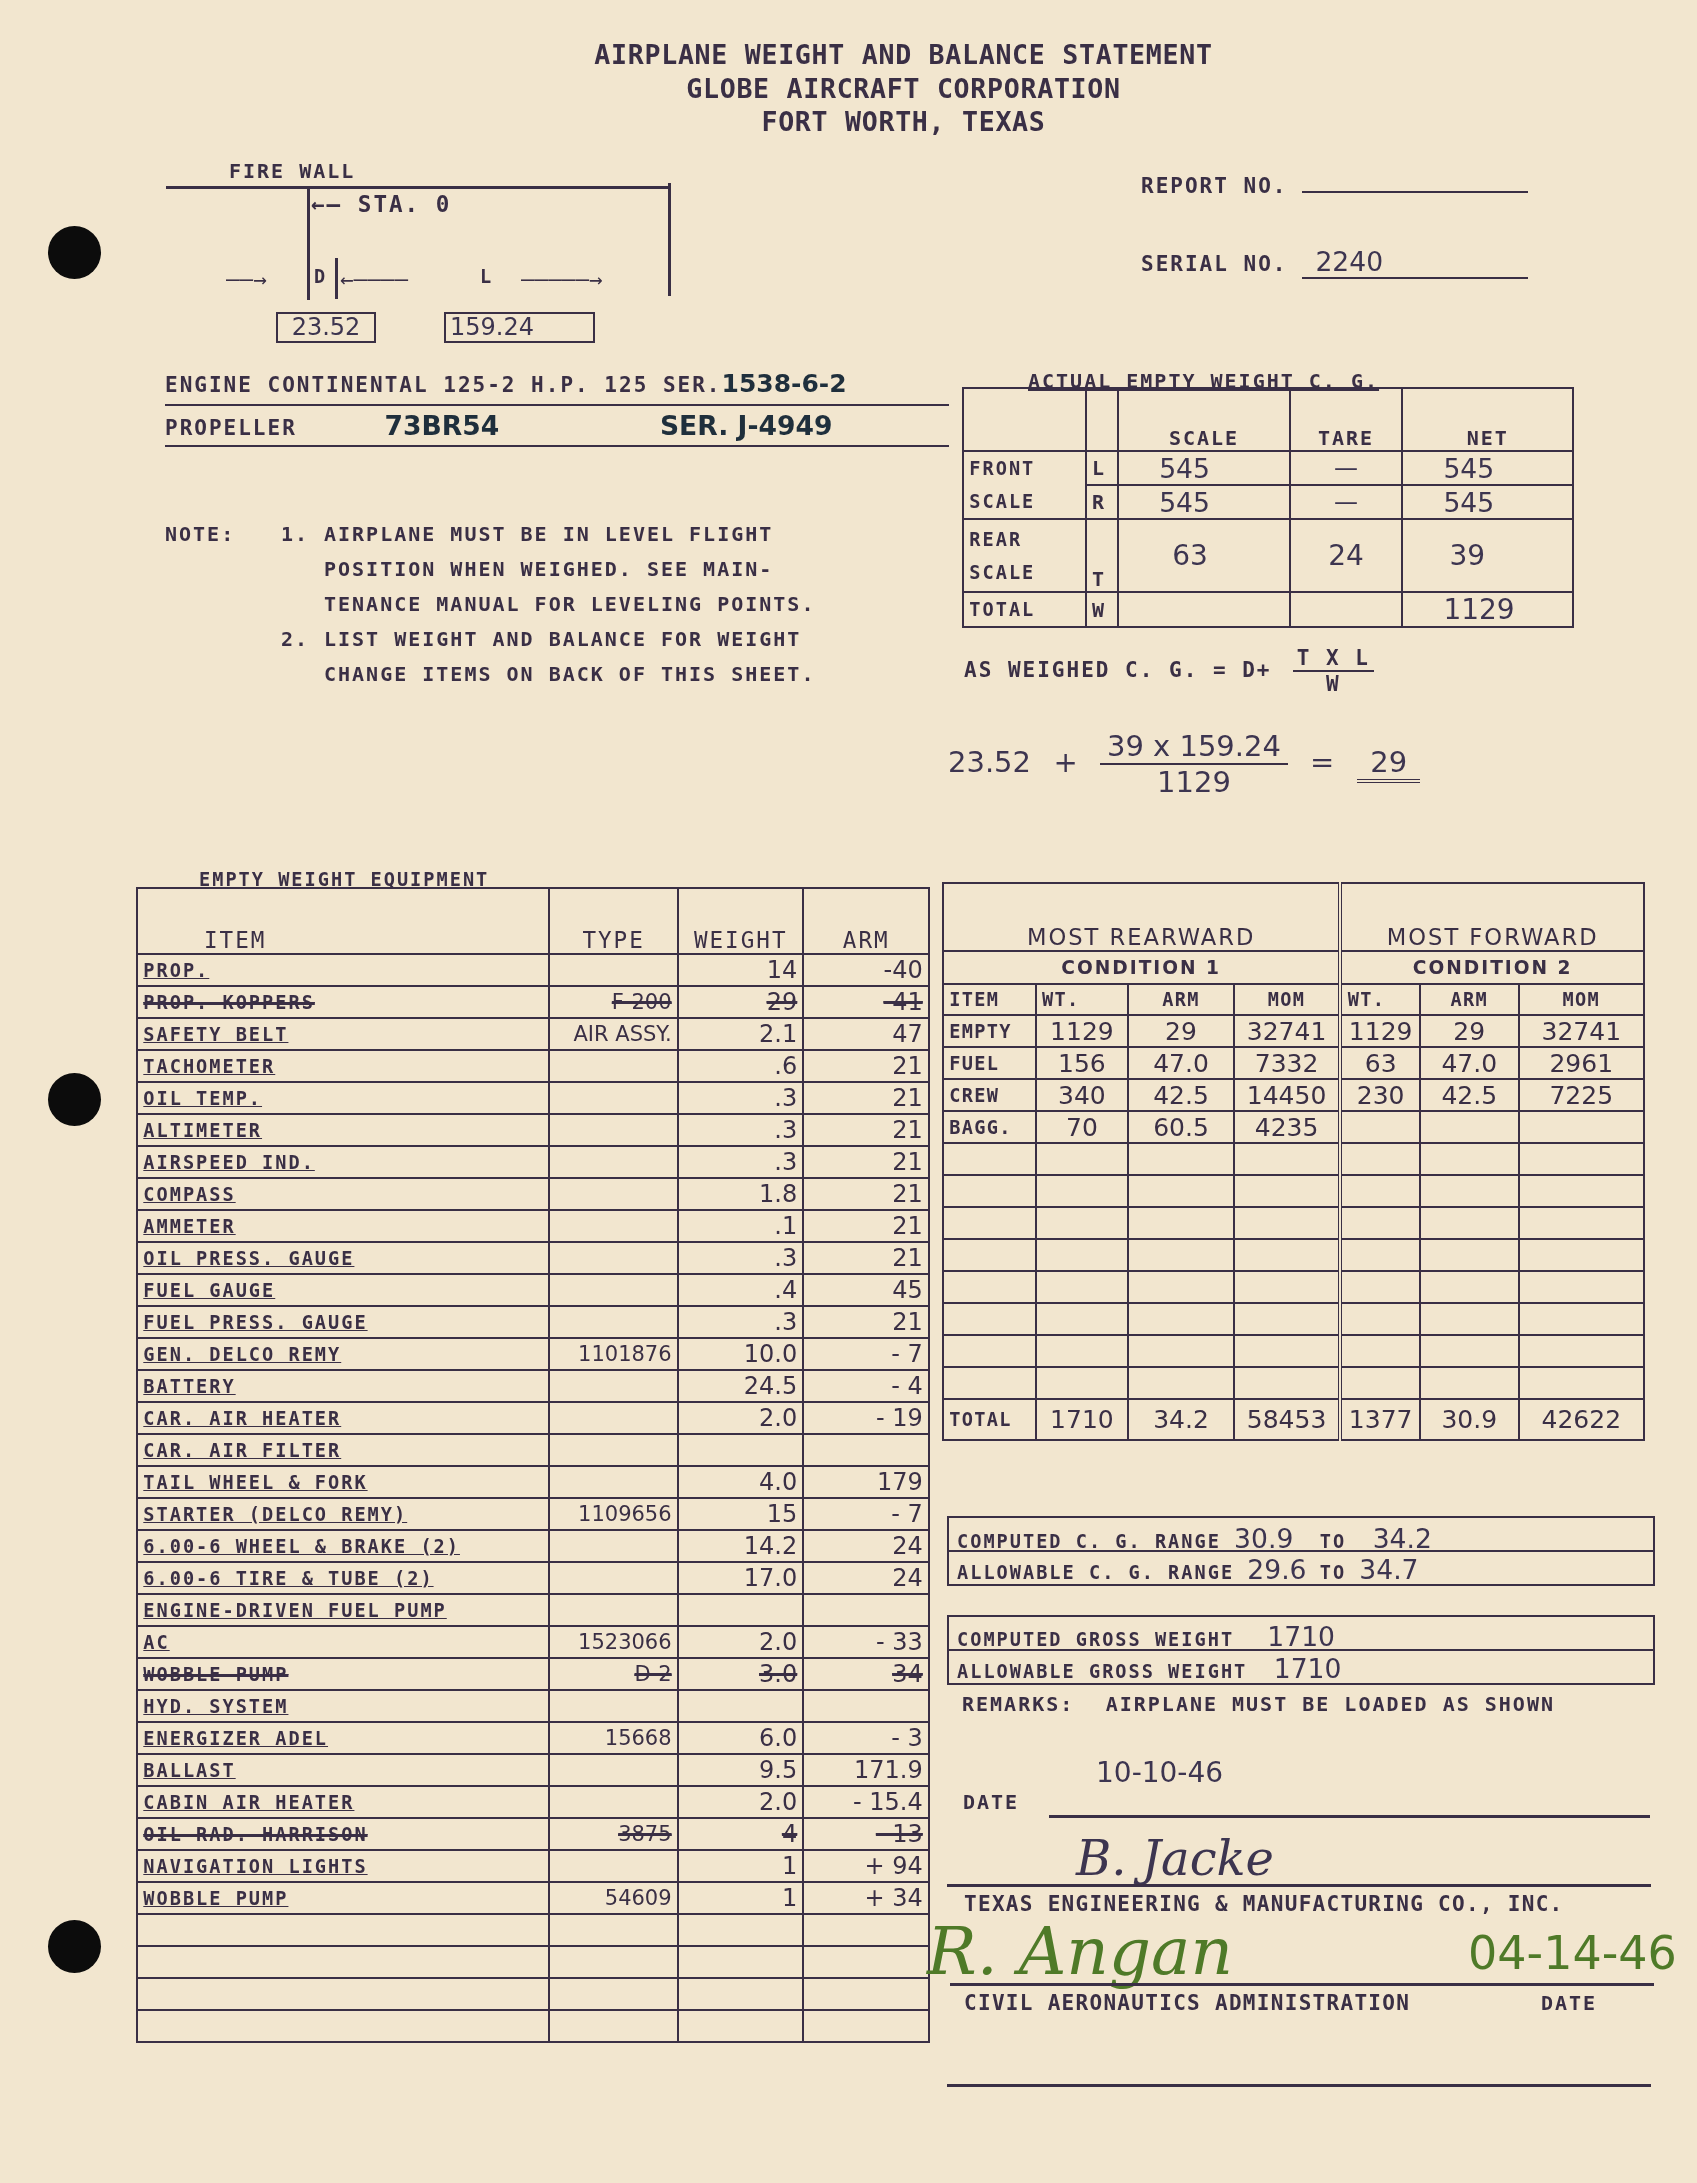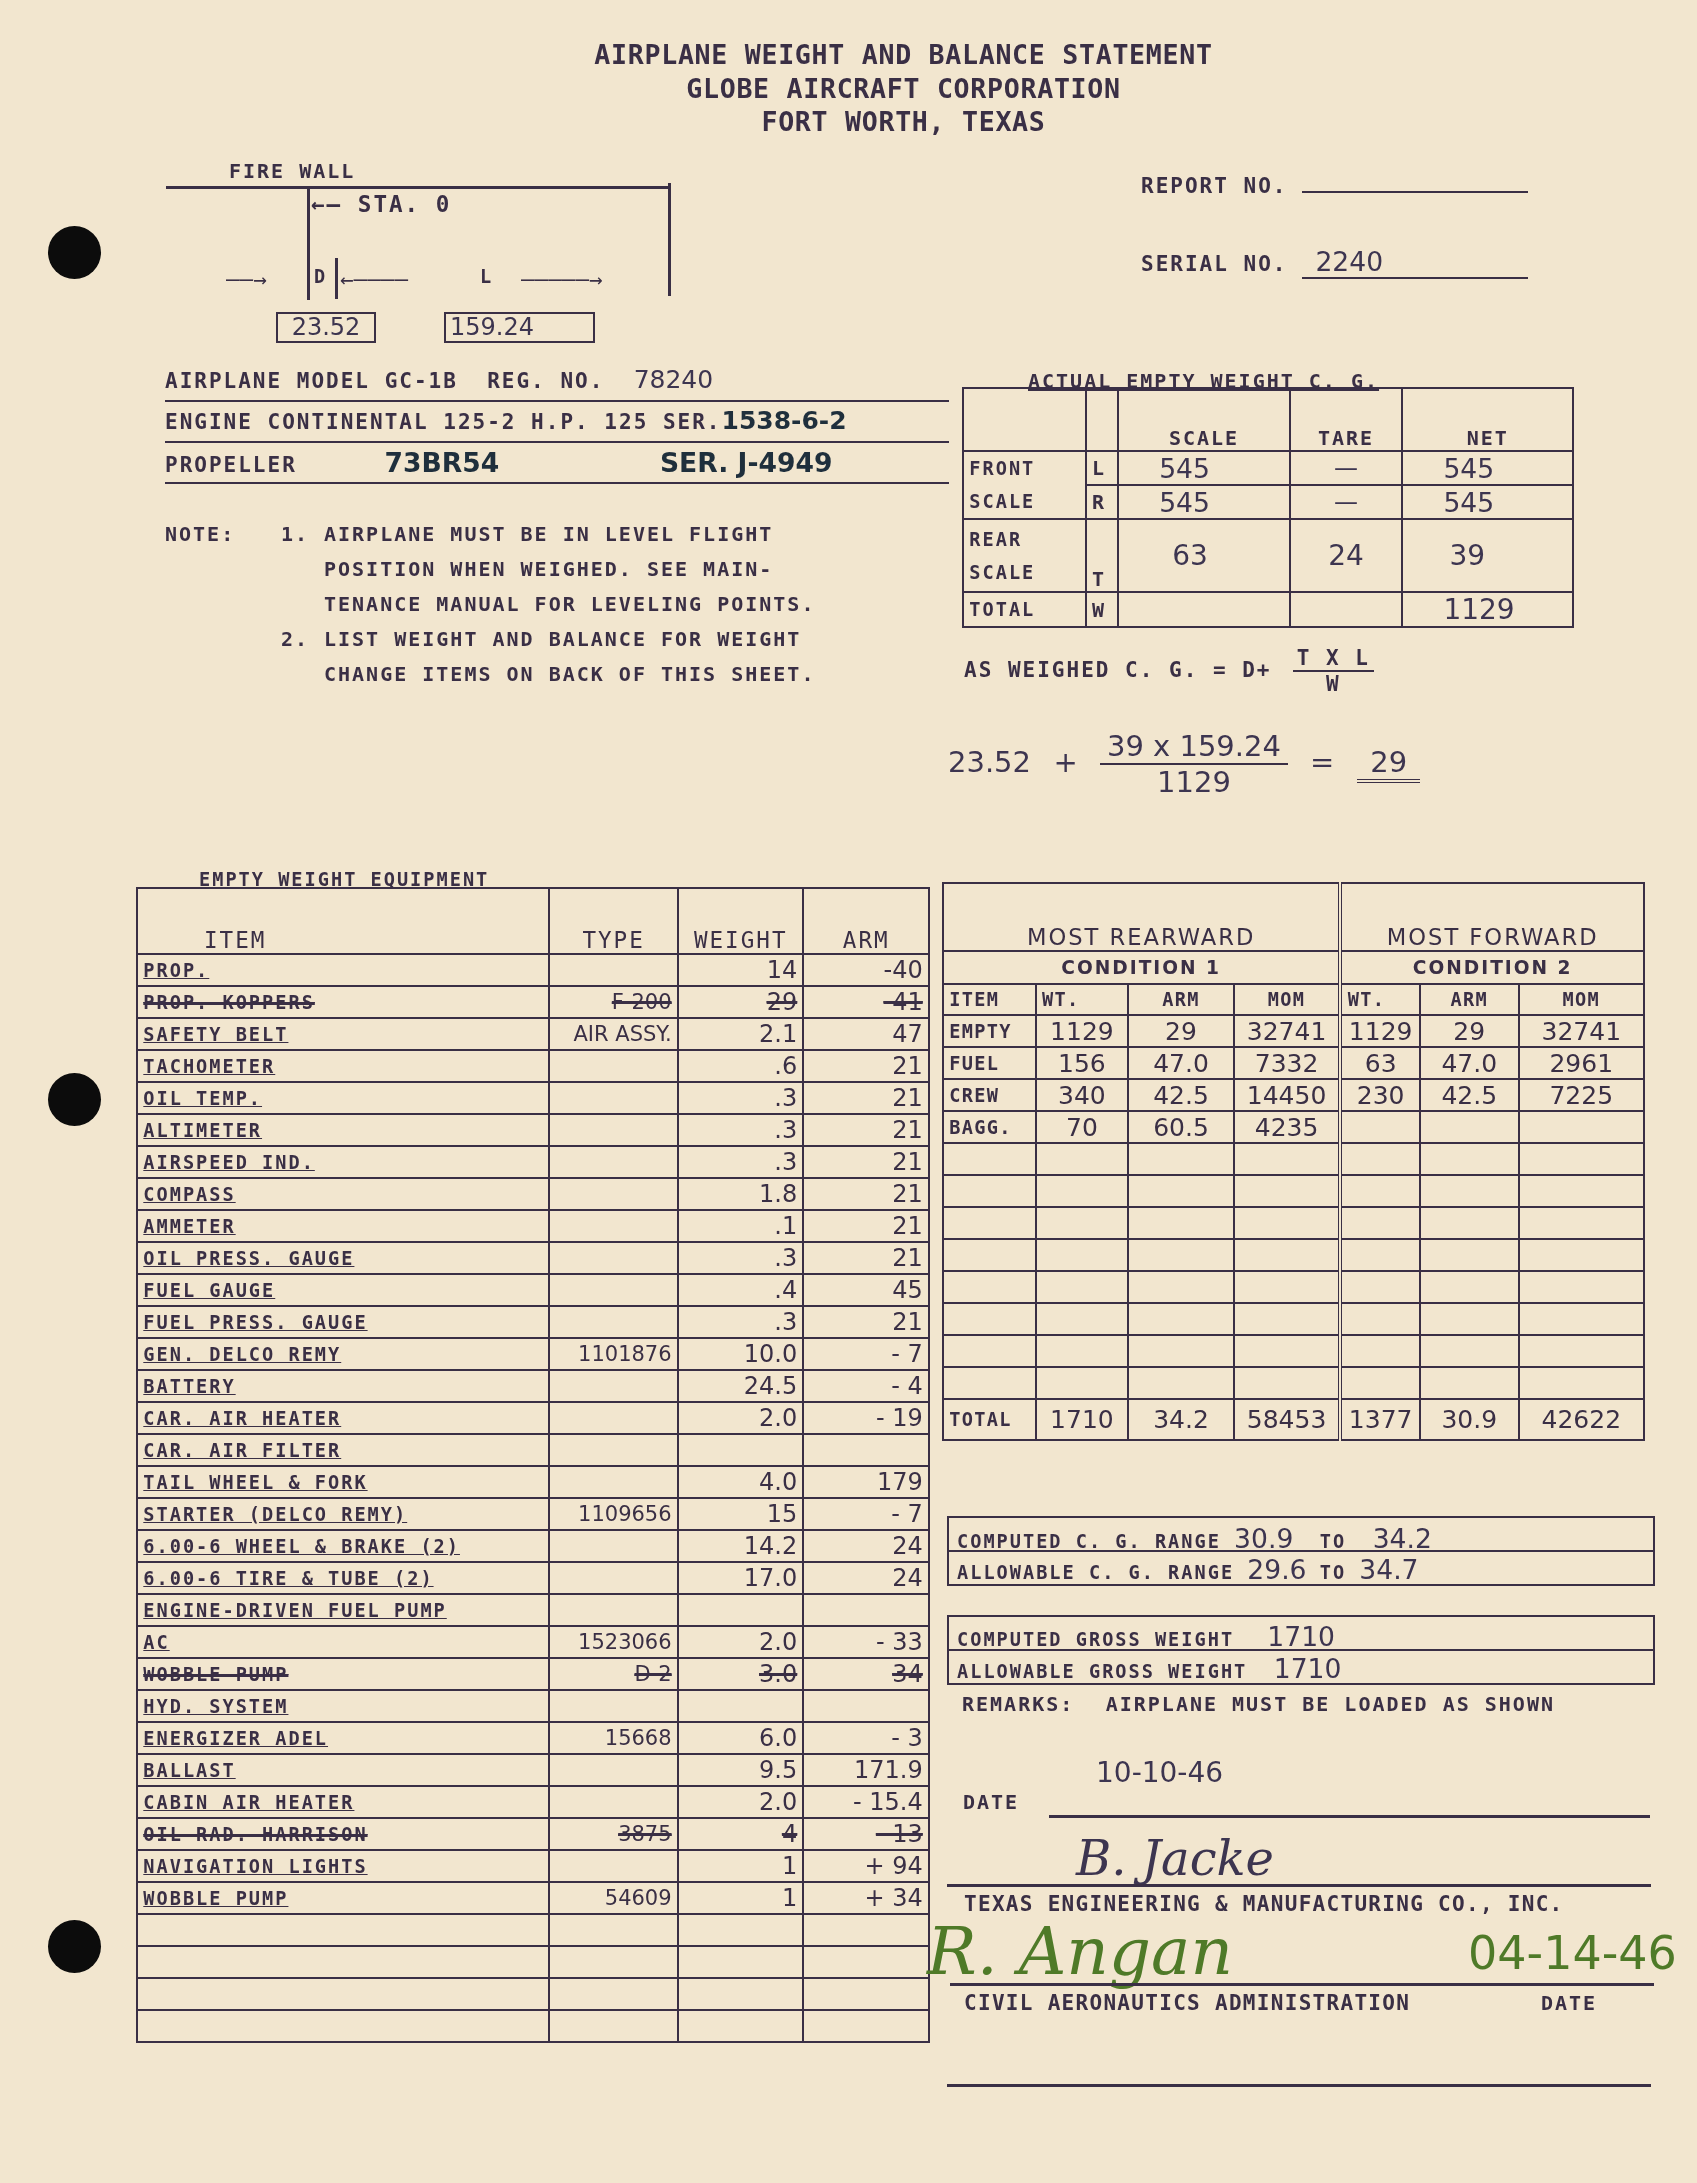--- a/index.html
+++ b/index.html
@@ -54,26 +54,20 @@
 <div class="abs typed" style="left:1141px;top:174px;font-size:21px;">
   <span>REPORT NO.</span>
   <span style="display:inline-block;width:226px;border-bottom:2px solid #3a2f45;"></span>
 </div>
 <div class="abs typed" style="left:1141px;top:246px;font-size:21px;">
   <span>SERIAL NO.</span>
   <span class="hand" style="display:inline-block;width:226px;border-bottom:2px solid #3a2f45;font-size:26.6px;letter-spacing:0;padding-left:13.3px;box-sizing:border-box;">2240</span>
 </div>
 
 <div class="abs" style="left:165px;top:365px;width:784px;">
-  <div class="typed" style="font-size:21px;border-bottom:2px solid #3a2f45;height:35px;white-space:nowrap;">
-    <span>AIRPLANE MODEL</span>
-    <span>GC-1B</span>
-    &nbsp;<span>REG. NO.</span>
-    &nbsp;<span class="hand" style="font-size:25px;letter-spacing:0;">78240</span>
-  </div>
   <div class="typed" style="font-size:21px;border-bottom:2px solid #3a2f45;height:35px;white-space:nowrap;margin-top:4px;">
     <span>ENGINE CONTINENTAL</span>
     <span>125-2</span>
     <span>H.P.</span>
     <span>125</span>
     <span>SER.</span><span class="handblue" style="font-size:25px;letter-spacing:0;">1538-6-2</span>
   </div>
   <div class="typed" style="font-size:21px;border-bottom:2px solid #3a2f45;height:35px;white-space:nowrap;margin-top:4px;">
     <span>PROPELLER</span>
     <span class="handblue" style="font-size:26.6px;letter-spacing:0;margin-left:73px;">73BR54</span>

